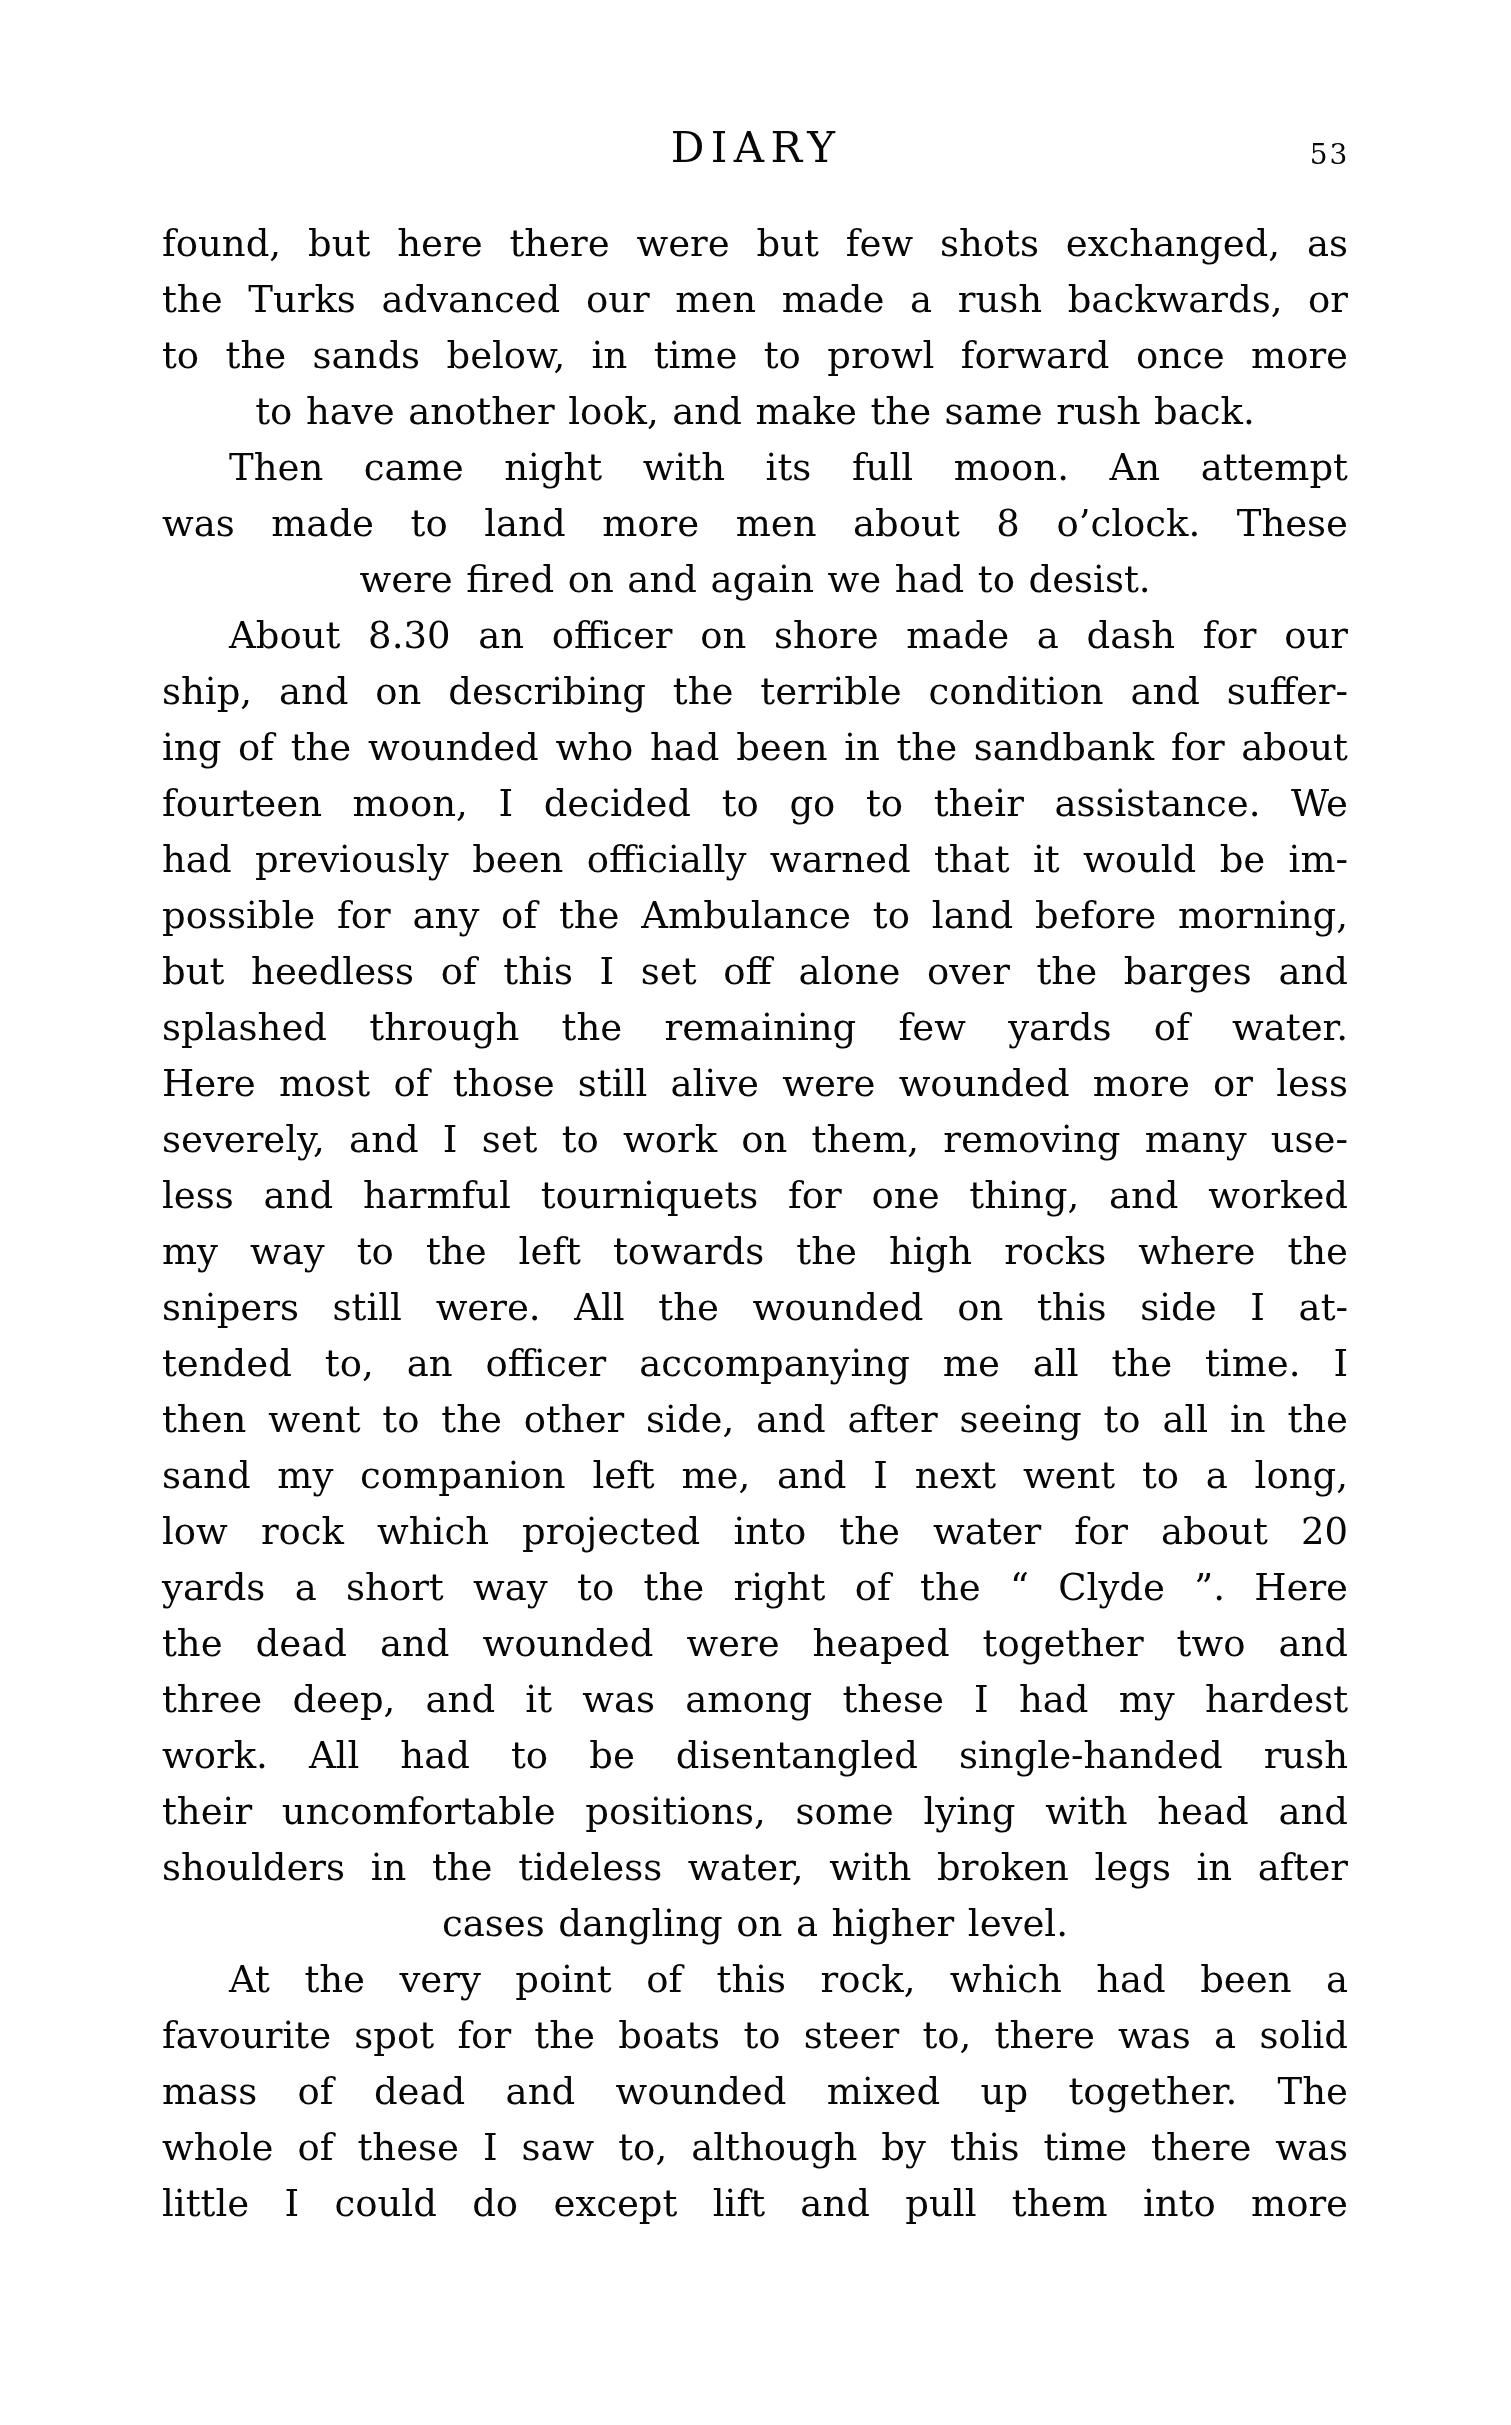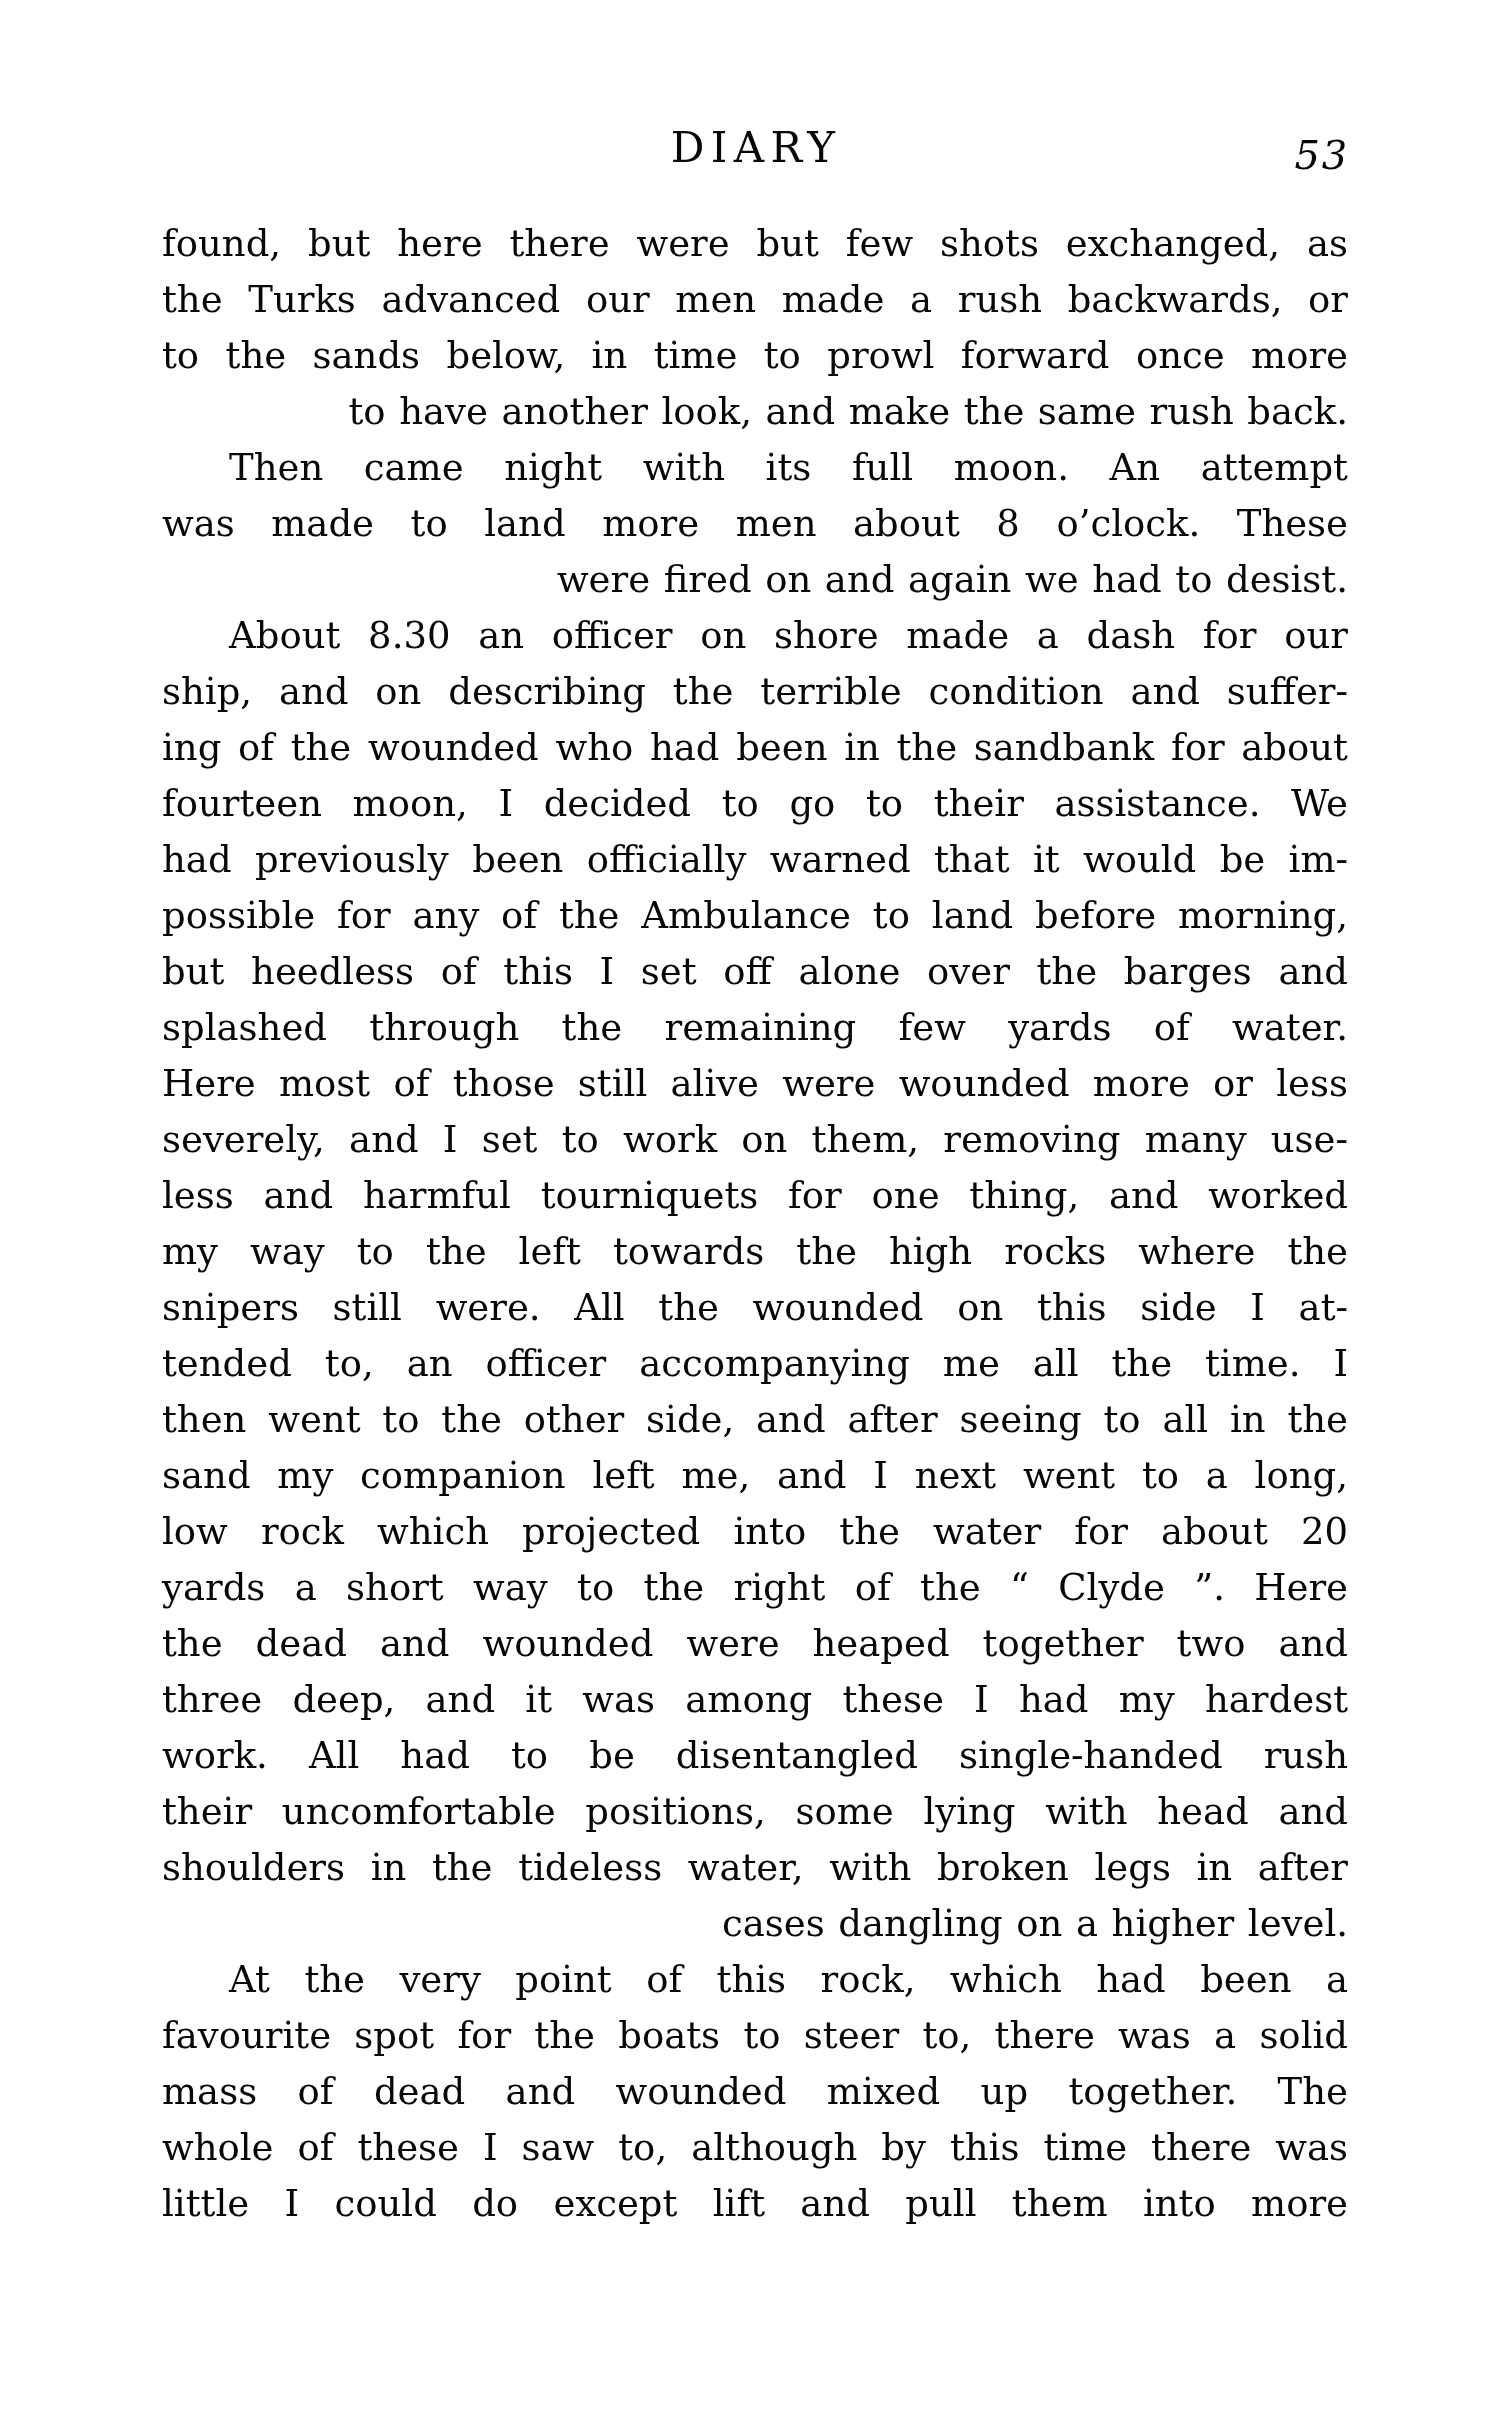--- a/index.html
+++ b/index.html
@@ -26,38 +26,37 @@
   .running-title {
     display: block;
     width: 100%;
     text-align: center;
     font-size: 42px;
     letter-spacing: 6.4px;
     line-height: 1.15;
   }
   .page-number {
     position: absolute;
-    top: 8px;
+    top: 15px;
     right: 163px;
-    font-size: 40px;
+    font-size: 28px;
     line-height: 1.15;
     letter-spacing: 1.8px;
-    font-style: italic;
   }
   .body-text {
     position: absolute;
     top: 216px;
     left: 162px;
     width: 1186px;
   }
   .line {
     font-size: 37px;
     line-height: 56px;
     white-space: normal;
-    text-align: right;
+    text-align: center;
     word-spacing: 1.8px;
   }
   .line.just {
     text-align: justify;
     text-align-last: justify;
     -moz-text-align-last: justify;
   }
   .line.indent {
     padding-left: 67px;
   }

